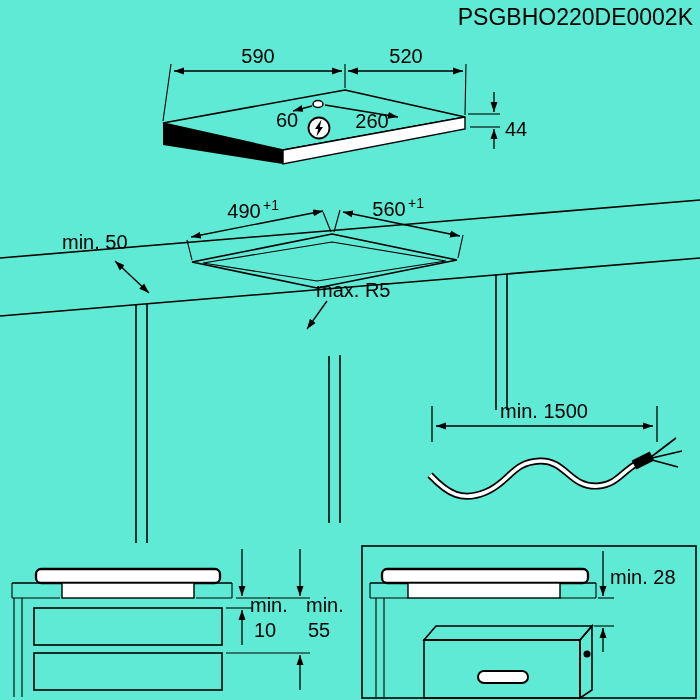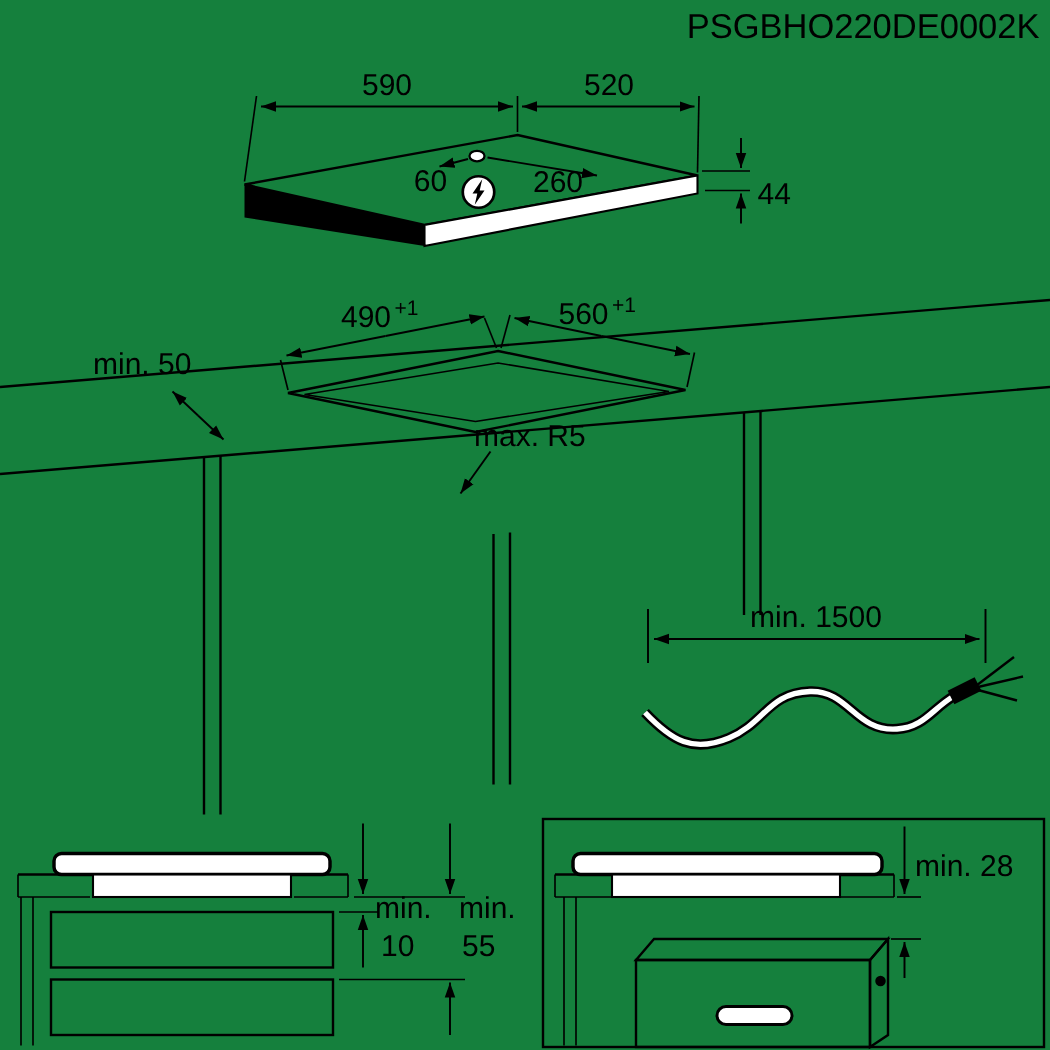--- a/index.html
+++ b/index.html
@@ -1,16 +1,16 @@
 <!DOCTYPE html>
 <html><head>
 <meta charset="utf-8">
 <style>
   html,body { margin:0; padding:0; background:#ffffff; }
-  .sheet { position:relative; width:700px; height:700px; background:#15803d; overflow:hidden; }
+  .sheet { position:relative; width:700px; height:700px; background:#5eead4; overflow:hidden; }
   svg { display:block; }
   svg text { font-family:"Liberation Sans", sans-serif; fill:#000000; font-size:20px; }
   text.title { font-size:23px; }
   text.sup { font-size:14px; }
   .ln    { stroke:#000; stroke-width:1.6; fill:none; }
   .thin  { stroke:#000; stroke-width:1.1; fill:none; }
   .dim   { stroke:#000; stroke-width:1.3; fill:none; }
   .thick { stroke:#000; stroke-width:2.3; fill:#ffffff; }
   .face  { stroke:#000; stroke-width:1.4; fill:#ffffff; }
   .blackfill { fill:#000; stroke:none; }

